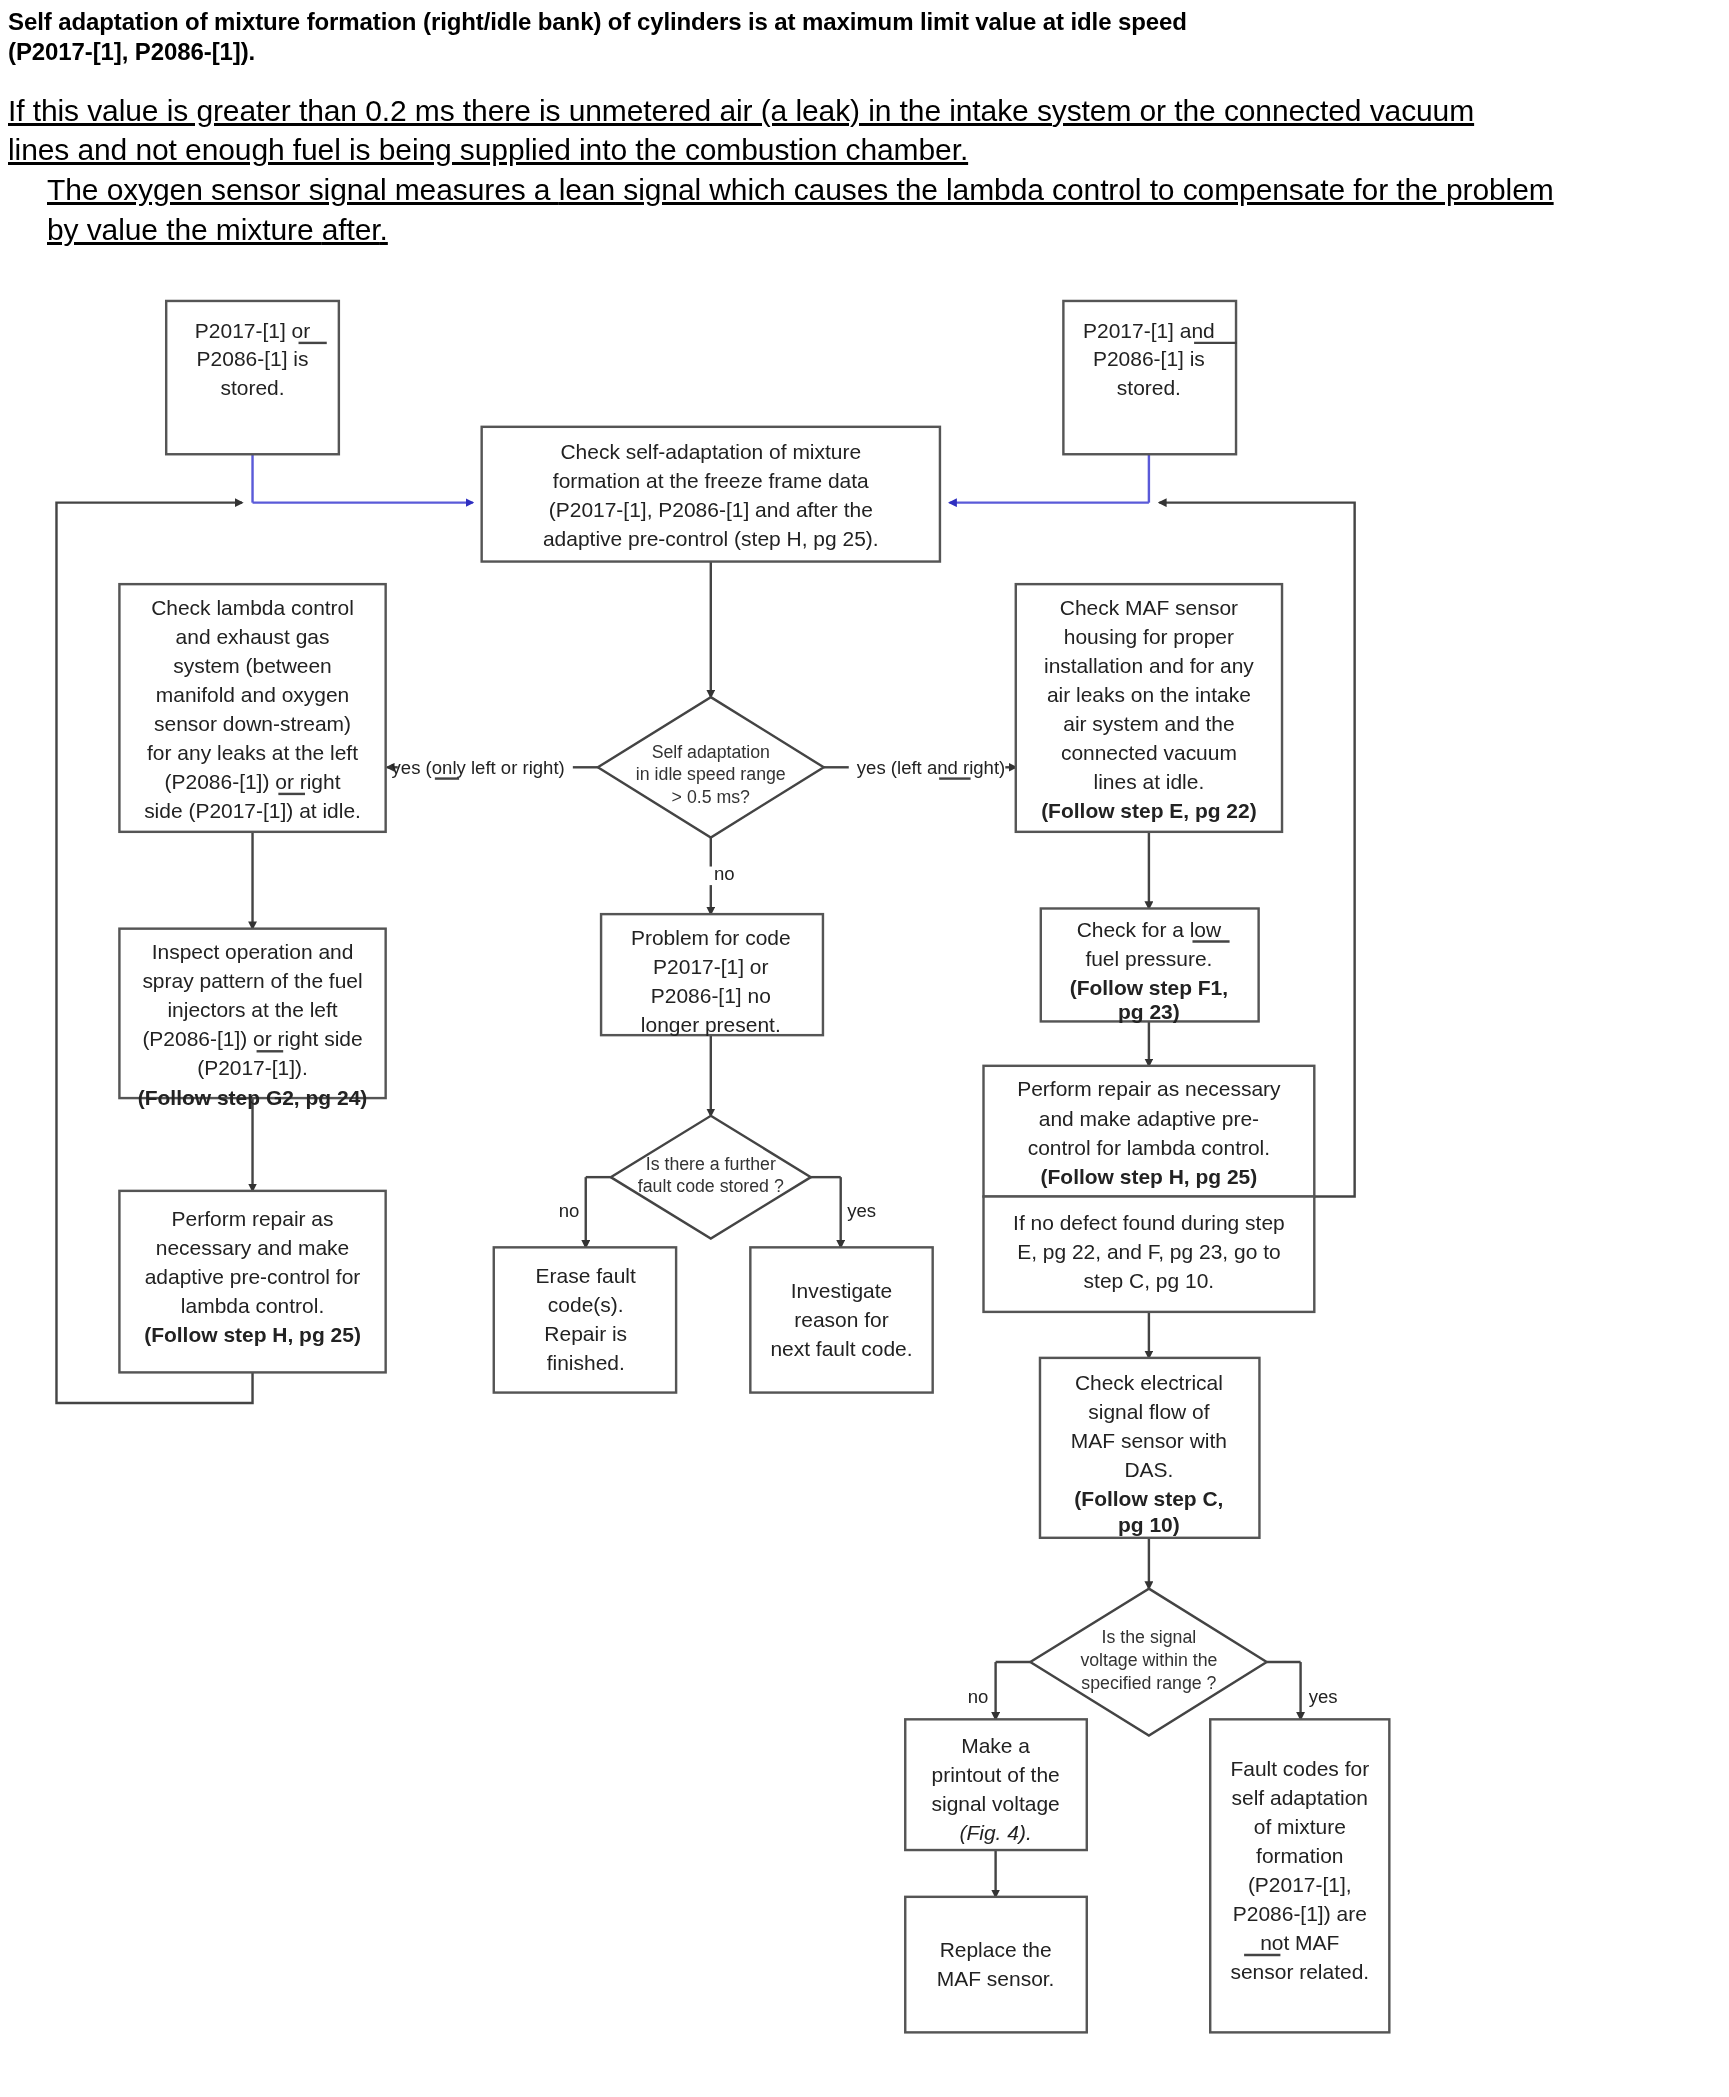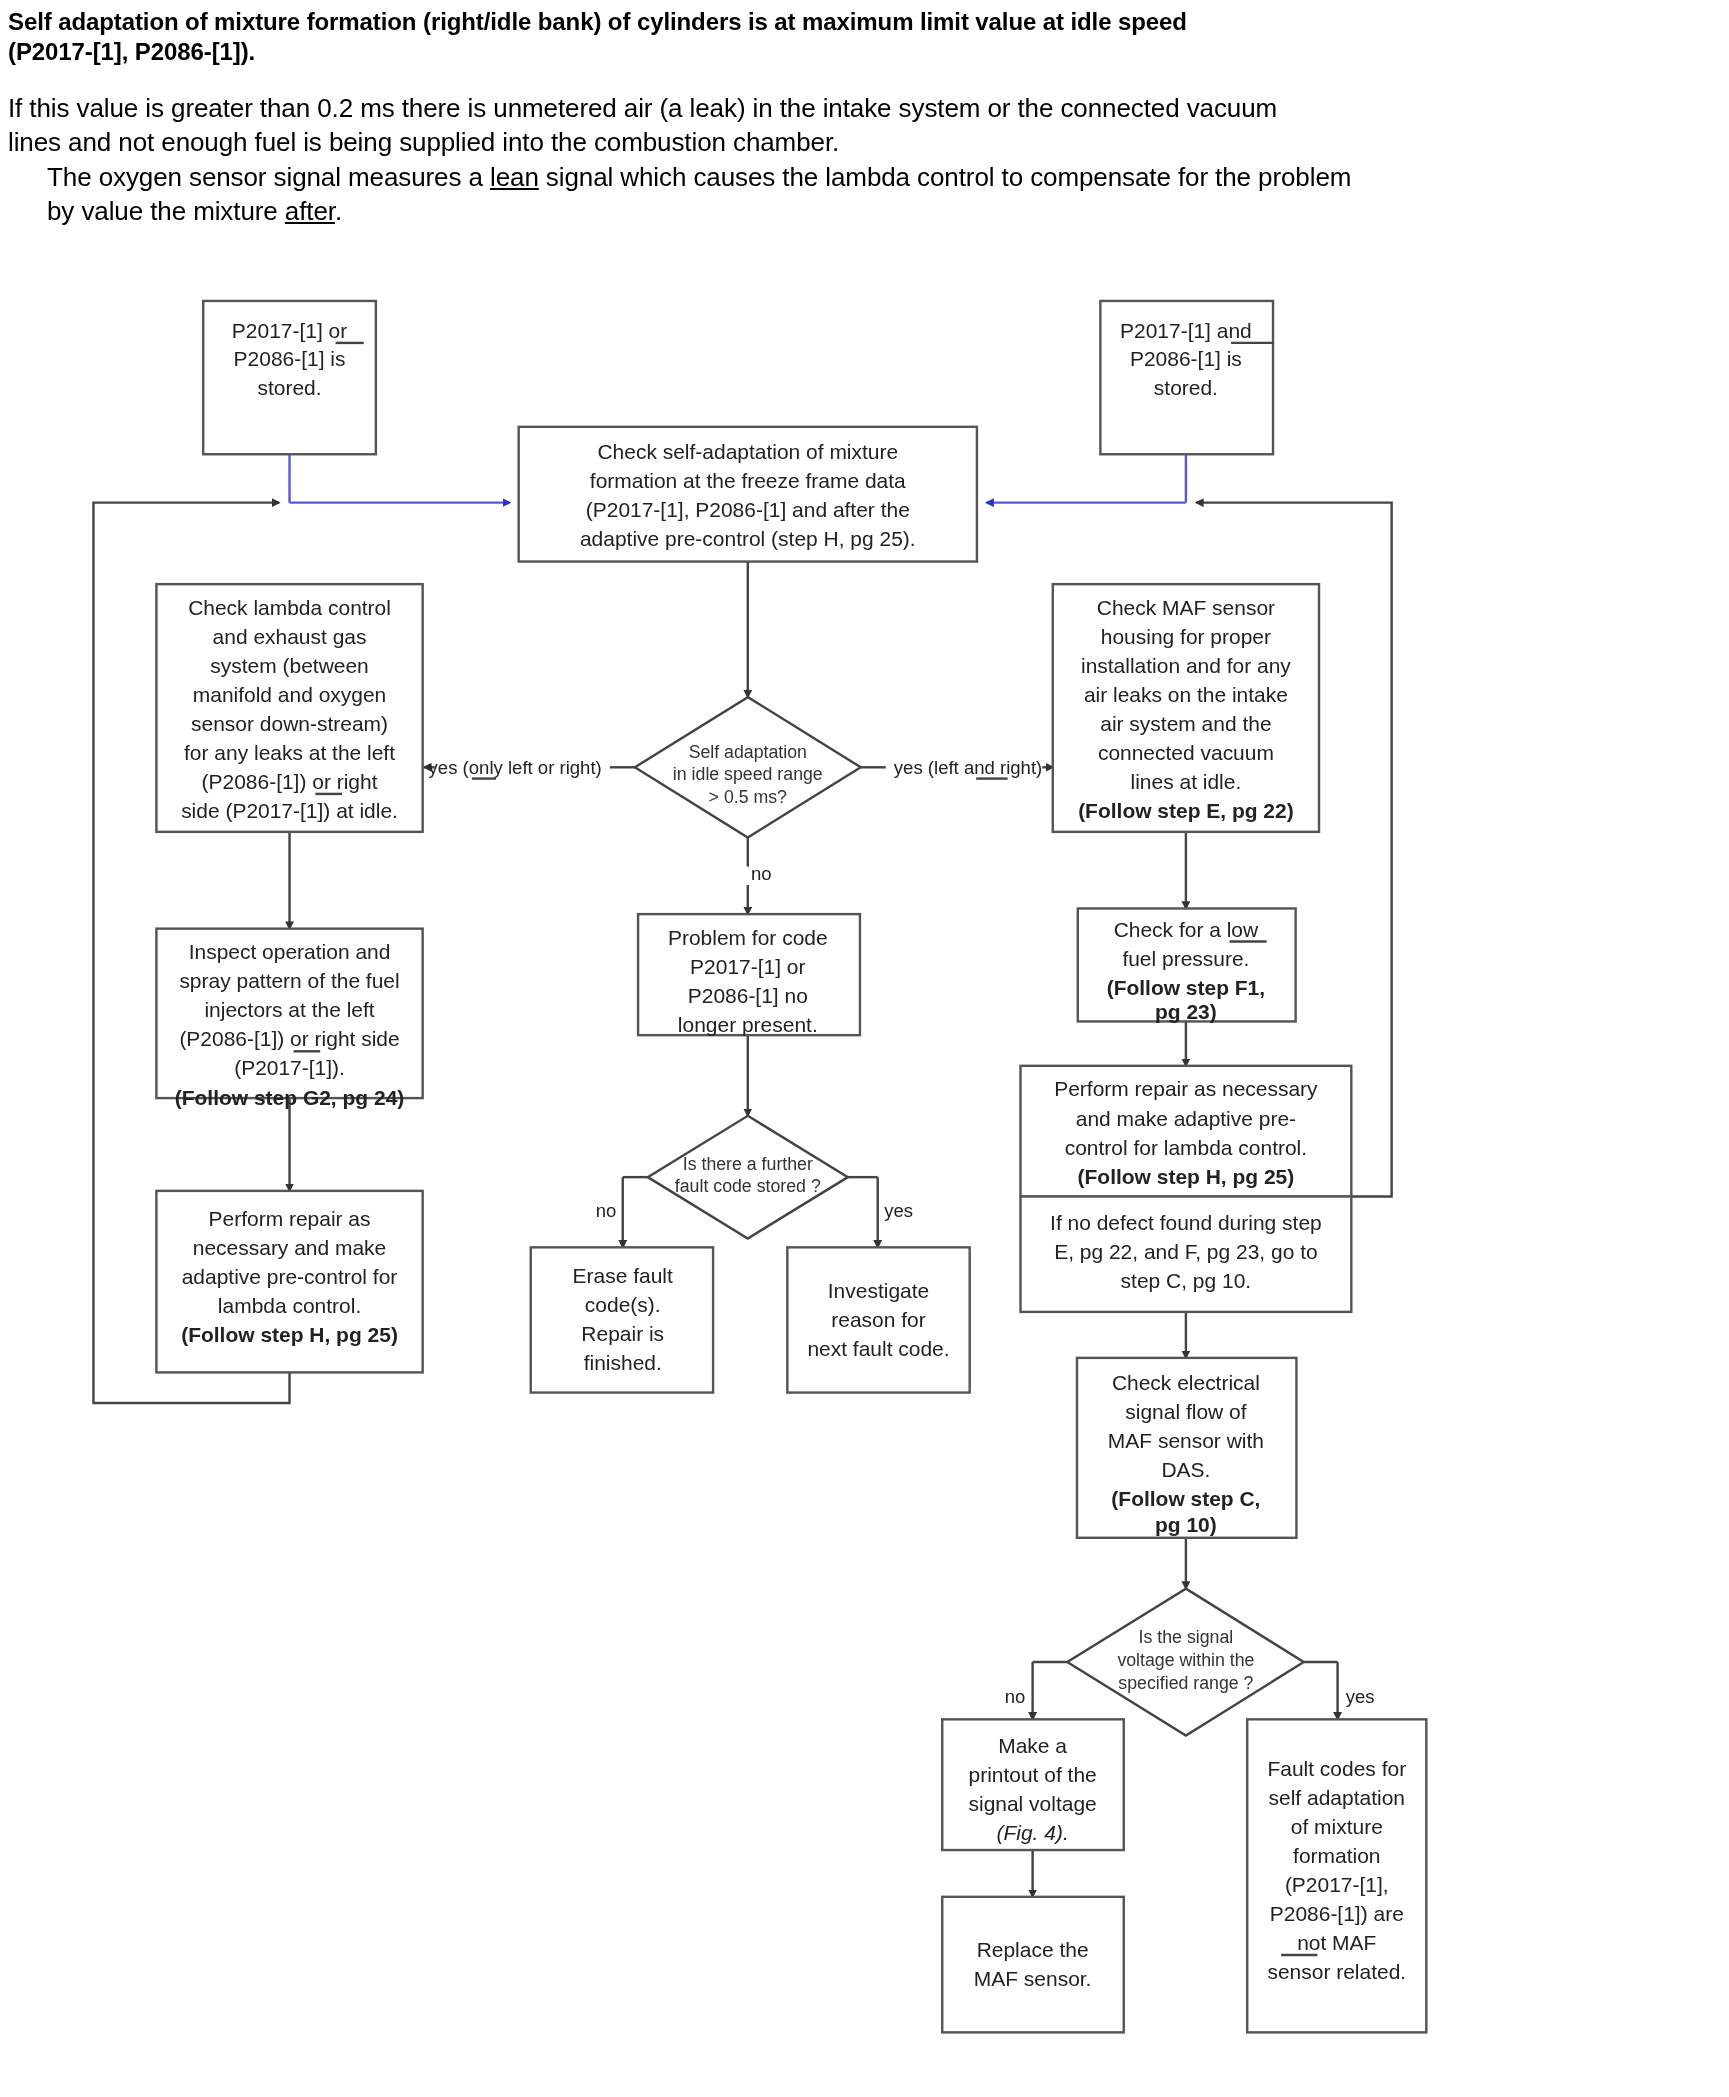--- a/index.html
+++ b/index.html
@@ -26,34 +26,34 @@
     width: 1703px;
   }
   .intro h1 {
     font-size: 24px;
     font-weight: bold;
     line-height: 1.28;
     margin: 0 0 22.6px 0;
     letter-spacing: -0.1px;
   }
   .intro p {
-    font-size: 26px;
+    font-size: 30px;
     line-height: 1.33;
     margin: 0;
     letter-spacing: -0.1px;
+    text-decoration: underline;
   }
   .intro p.p2 { margin-top: 0px; margin-left: 39px; }
   .u { text-decoration: underline; }
   .flow-wrap {
     position: absolute;
     left: 0;
     top: 291px;
     width: 1528px;
     height: 1807px;
-    margin-left: 37px;
   }
   svg { display: block; }
   text.node {
     font-family: "Liberation Sans", sans-serif;
     font-size: 26px;
     fill: #222222;
   }
   text.node.bold { font-weight: bold; }
   text.dnode {
     font-family: "Liberation Sans", sans-serif;

